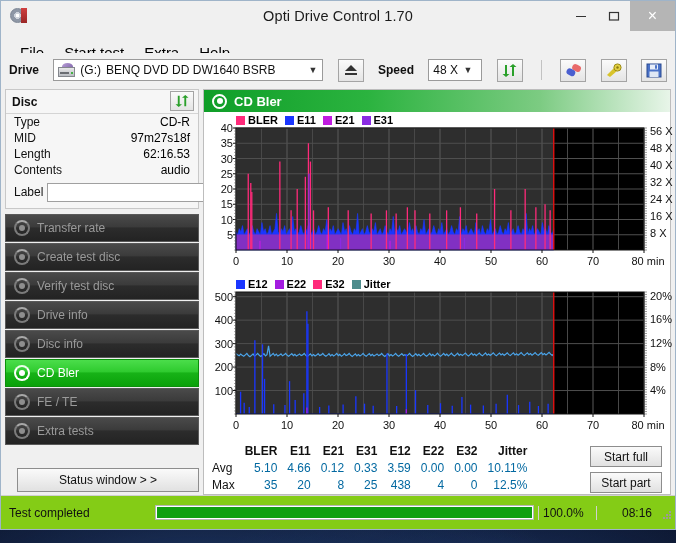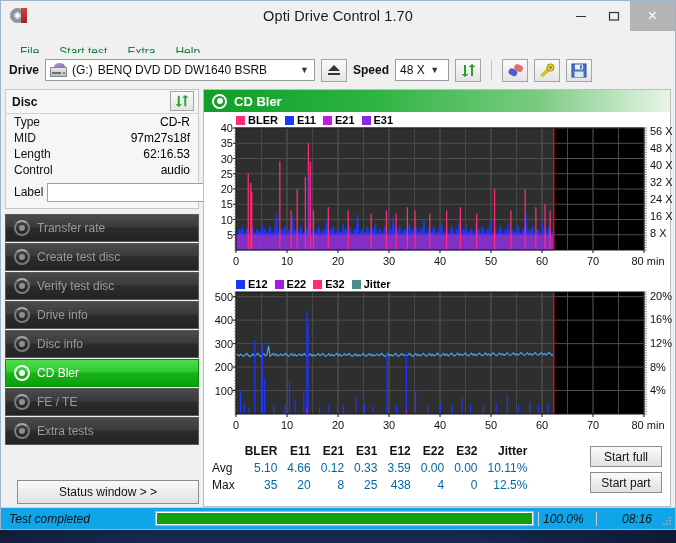--- a/index.html
+++ b/index.html
@@ -52,26 +52,26 @@
     font-size: 12px; color:#222;
   }
   .winbtn svg { display:block; }
   #btn-close { width: 45px; background:#b5b5b5; color:#fff; font-size:16px; }
   
   #menubar {
     height: 22px; flex:none; display:flex; align-items:center;
     padding-left: 10px; background:#f0f0f0; gap: 2px;
   }
   .menu-item {
-    font-size: 12px; color:#15803d; padding: 2px 9px; margin-top: 20px;
+    font-size: 15px; color:#000000; padding: 2px 9px; margin-top: 20px;
   }
   
   #drivebar {
     height: 34px; flex:none; display:flex; align-items:center;
-    padding: 0 8px; background:#f0f0f0; gap:6px;
+    padding: 0 8px; background:#f0f0f0; gap:6px;justify-content:space-between;
   }
   .bar-label { font-size:12px; font-weight:bold; color:#111; }
   #drive-combo {
     width: 270px; height: 22px; background:#fff; border:1px solid #9a9a9a;
     display:flex; align-items:center; padding-left:4px; gap:5px;
   }
   .drv-icon { width:17px; height:14px; position:relative; flex:none; }
   .drv-icon .body {
     position:absolute; left:0; top:4px; width:17px; height:10px;
     background: linear-gradient(180deg,#e9e9ea,#b9bcc2); border:1px solid #84878d;
@@ -179,22 +179,22 @@
   #stats td.rh { text-align:left; color:#111; padding-left:4px; }
   #stats th.rh { text-align:left; }
   #startbtns { margin-left:auto; display:flex; flex-direction:column; gap:5px; padding-right:4px; padding-top:2px; }
   .startbtn {
     width:72px; height:21px; border:1px solid #8d8d8d;
     background:linear-gradient(180deg,#fafafa,#e1e1e1);
     display:flex; align-items:center; justify-content:center; font-size:12px; color:#111;
   }
   
   #statusbar {
-    height:22px; flex:none; display:flex; align-items:center;
-    border-top:1px solid #d0d0d0; background:#0ea5e9; font-size:12px; color:#111;font-style:italic;
+    height:34px; flex:none; display:flex; align-items:center;
+    border-top:1px solid #d0d0d0; background:#84cc16; font-size:12px; color:#111;
   }
   #status-text { padding-left:8px; width:150px; }
   #progress-outer {
     flex:1; height:15px; background:#fff; border:1px solid #b6b6b6; margin:0 4px; position:relative;
   }
   #progress-fill { position:absolute; left:1px; top:1px; bottom:1px; background:#10a010; }
   #progress-pct { width:58px; text-align:left; padding-left:4px; border-left:1px solid #d0d0d0; }
   #elapsed { width:62px; text-align:right; padding-right:6px; border-left:1px solid #d0d0d0; }
   #grip { width:14px; height:14px; margin-right:3px; position:relative; }
   #grip i { position:absolute; width:2px; height:2px; background:#9b9b9b; }
@@ -308,21 +308,21 @@
         </div>
         <div class="disc-row">
           <span class="k">MID</span>
           <span class="v">97m27s18f</span>
         </div>
         <div class="disc-row">
           <span class="k">Length</span>
           <span class="v">62:16.53</span>
         </div>
         <div class="disc-row">
-          <span class="k">Control</span>
+          <span class="k">Contents</span>
           <span class="v">audio</span>
         </div>
         <div id="label-row">
           <span class="k">Label</span>
           <input id="label-input" type="text" value="" style="">
           <span class="cd-icon-btn">
             <span class="cd-glyph"></span>
           </span>
         </div>
       </div>

